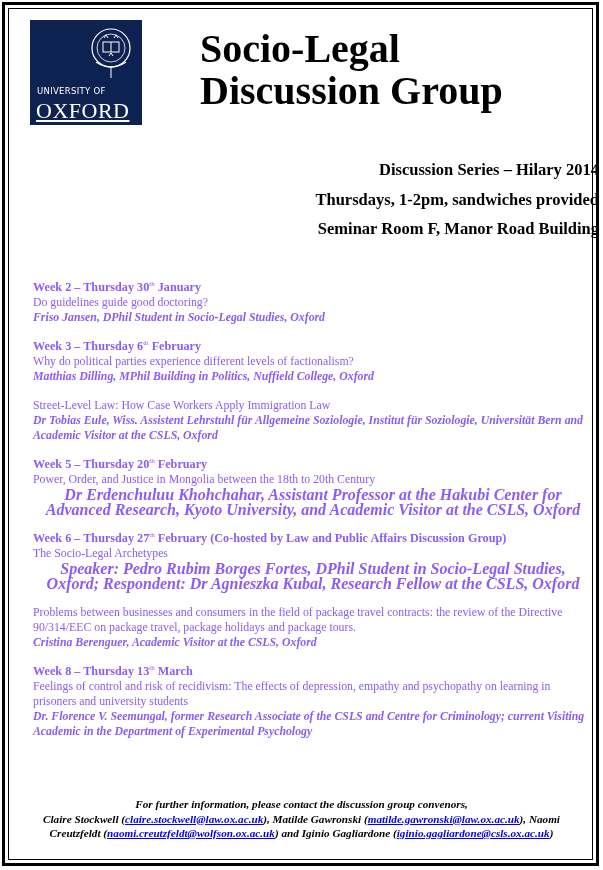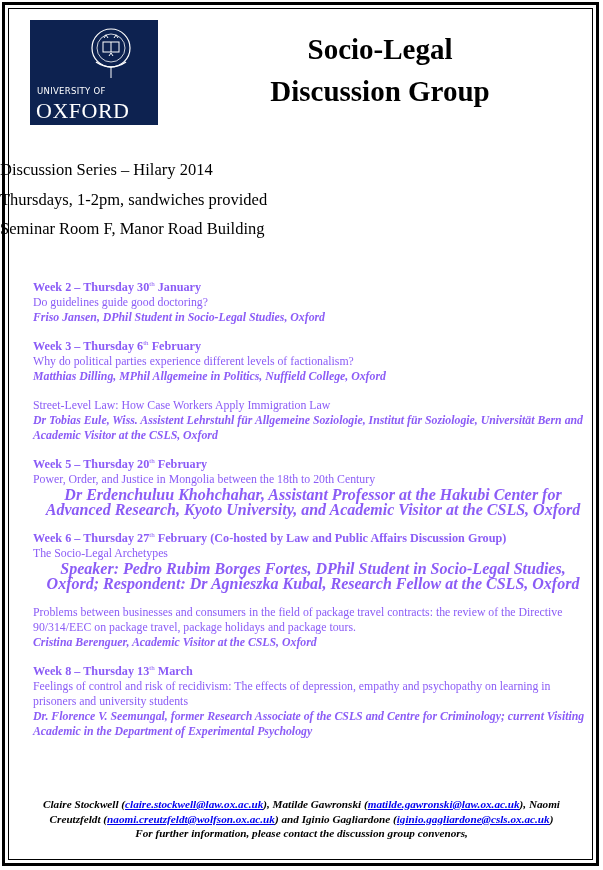--- a/index.html
+++ b/index.html
@@ -6,40 +6,40 @@
     body { width: 603px; height: 870px; position: relative; overflow: hidden; }
     .page {
       position: absolute; left: 2px; top: 2px; width: 597px; height: 864px;
       border: 3px solid #000; box-sizing: border-box;
     }
     .inner {
       position: absolute; left: 3px; top: 3px; right: 3px; bottom: 3px;
       border: 1px solid #000;
     }
     .logo {
-      position: absolute; left: 30px; top: 20px; width: 128px; height: 105px;
+      position: absolute; left: 30px; top: 20px; width: 112px; height: 105px;
       background: #0d2250;
     }
     .crest { position: absolute; left: 58px; top: 6px; width: 46px; height: 56px; }
     .logo-uni {
       position: absolute; left: 7px; top: 66px; color: #fff;
       font-family: "DejaVu Sans", "Liberation Sans", sans-serif; font-size: 8.5px; letter-spacing: 0.3px;
     }
     .logo-ox {
       position: absolute; left: 6px; top: 78px; color: #fff;
-      font-family: "Liberation Serif", serif; font-size: 22px; letter-spacing: 0.5px;
+      font-family: "Liberation Serif", serif; font-size: 22px; letter-spacing: 0.5px; text-decoration: underline;
     }
     .title {
-      position: absolute; left: 200px; width: 360px; top: 28px; text-align: center;
-      font-family: "Liberation Serif", serif; font-weight: bold; font-size: 29px; line-height: 42px;
+      position: absolute; left: 200px; width: 360px; top: 28px; text-align: left;
+      font-family: "Liberation Serif", serif; font-weight: bold; font-size: 40px; line-height: 42px;
       color: #000;
     }
     .sub {
-      position: absolute; left: 0; right: 16px; text-align: left;
-      font-family: "Liberation Serif", serif; font-weight: normal; font-size: 16.5px; color: #000;
+      position: absolute; left: 0; right: 4px; text-align: right;
+      font-family: "Liberation Serif", serif; font-weight: bold; font-size: 16.5px; color: #000;
     }
     .events { position: absolute; left: 33px; top: 280px; width: 560px; font-family: Liberation Serif, serif; color: #8b5cf6; }
     .event { margin-bottom: 14px; font-size: 11.8px; line-height: 15px; }
     .wk { font-weight: bold; font-size: 12.2px; }
     .wk sup { font-size: 7px; font-weight: normal; vertical-align: super; line-height: 0; }
     .topic { font-weight: normal; }
     .speaker { font-weight: bold; font-style: italic; }
     .speaker.small { font-size: 16px; text-align: center; }
     .footer {
       position: absolute; left: 20px; right: 20px; top: 797px; text-align: center;
@@ -79,21 +79,21 @@
 
 <div class="events">
   <div class="event">
     <div class="wk"><span>Week 2 – Thursday 30</span><sup>th</sup><span> January</span></div>
     <div class="topic">Do guidelines guide good doctoring?</div>
     <div class="speaker">Friso Jansen, DPhil Student in Socio-Legal Studies, Oxford</div>
   </div>
   <div class="event">
     <div class="wk"><span>Week 3 – Thursday 6</span><sup>th</sup><span> February</span></div>
     <div class="topic">Why do political parties experience different levels of factionalism?</div>
-    <div class="speaker">Matthias Dilling, MPhil Allgemeine in Politics, Nuffield College, Oxford</div>
+    <div class="speaker">Matthias Dilling, MPhil Building in Politics, Nuffield College, Oxford</div>
   </div>
   <div class="event">
     <div class="topic">Street-Level Law: How Case Workers Apply Immigration Law</div>
     <div class="speaker">Dr Tobias Eule, Wiss. Assistent Lehrstuhl für Allgemeine Soziologie, Institut für Soziologie, Universität Bern and Academic Visitor at the CSLS, Oxford</div>
   </div>
   <div class="event">
     <div class="wk"><span>Week 5 – Thursday 20</span><sup>th</sup><span> February</span></div>
     <div class="topic">Power, Order, and Justice in Mongolia between the 18th to 20th Century</div>
     <div class="speaker small">Dr Erdenchuluu Khohchahar, Assistant Professor at the Hakubi Center for Advanced Research, Kyoto University, and Academic Visitor at the CSLS, Oxford</div>
   </div>
@@ -107,17 +107,17 @@
     <div class="speaker">Cristina Berenguer, Academic Visitor at the CSLS, Oxford</div>
   </div>
   <div class="event">
     <div class="wk"><span>Week 8 – Thursday 13</span><sup>th</sup><span> March</span></div>
     <div class="topic">Feelings of control and risk of recidivism: The effects of depression, empathy and psychopathy on learning in prisoners and university students</div>
     <div class="speaker">Dr. Florence V. Seemungal, former Research Associate of the CSLS and Centre for Criminology; current Visiting Academic in the Department of Experimental Psychology</div>
   </div>
 </div>
 
 <div class="footer">
+  <div>For further information, please contact the discussion group convenors,</div>
   <div>
     <span>Claire Stockwell (</span><a href="claire.stockwell@law.ox.ac.uk">claire.stockwell@law.ox.ac.uk</a><span>), Matilde Gawronski (</span><a>matilde.gawronski@law.ox.ac.uk</a><span>), Naomi Creutzfeldt (</span><a>naomi.creutzfeldt@wolfson.ox.ac.uk</a><span>) and Iginio Gagliardone (</span><a>iginio.gagliardone@csls.ox.ac.uk</a><span>)</span>
   </div>
-  <div>For further information, please contact the discussion group convenors,</div>
 </div>
 
 </body></html>

